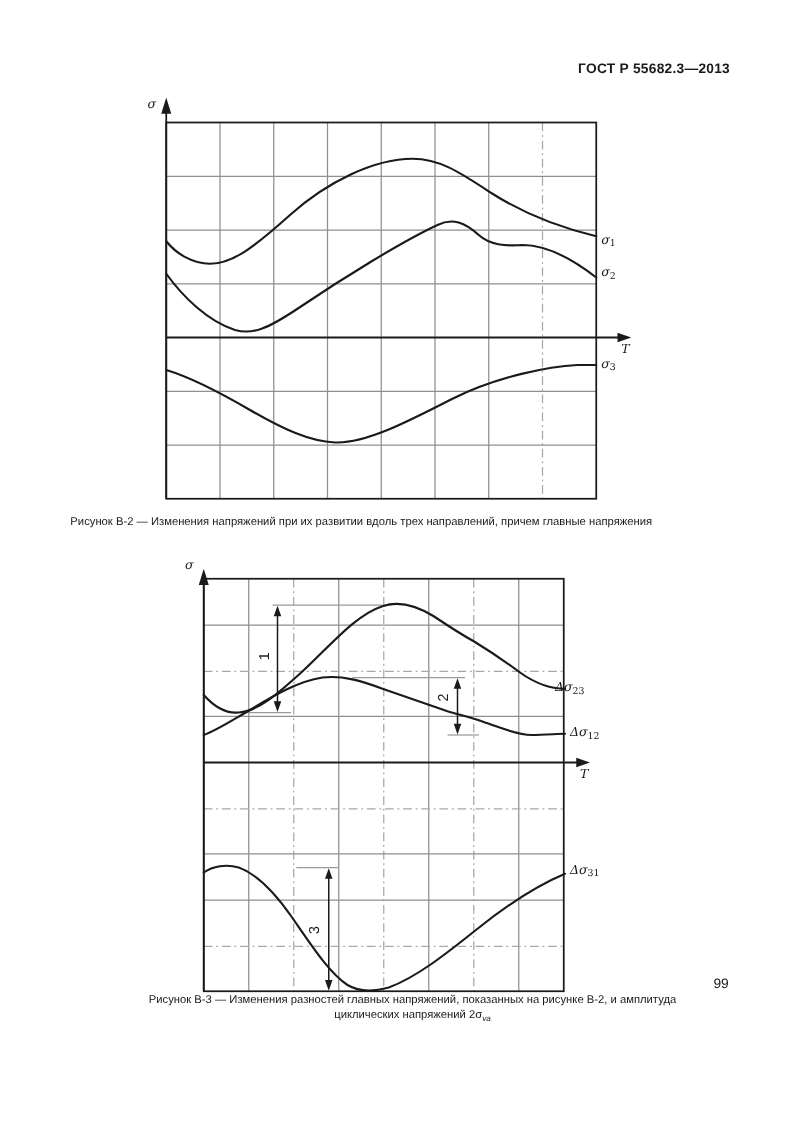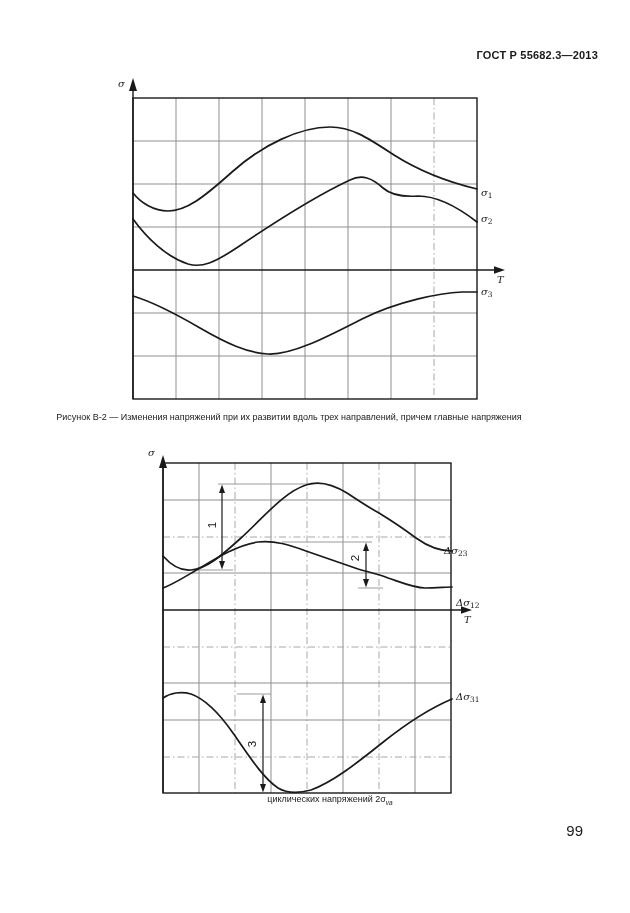--- a/index.html
+++ b/index.html
@@ -6,28 +6,28 @@
   .page{
     position:relative;
     width:630px;height:913px;
     background:#ffffff;
     font-family:"Liberation Sans", sans-serif;
     color:#1a1a1a;
     overflow:hidden;
   }
   .doc-header{
     position:absolute;
-    top:49px;right:32px;
+    top:49px;right:46px;
     font-size:11px;font-weight:bold;
     letter-spacing:0.2px;
   }
   .page-number{
     position:absolute;
-    top:822px;right:47px;
-    font-size:15px;
+    top:781px;right:47px;
+    font-size:11px;
   }
   .diagram-svg{position:absolute;left:0;top:0;}
   .curve-label{
     position:absolute;
     font-family:"DejaVu Serif", serif;
     font-style:italic;
     font-size:10px;
     white-space:nowrap;
     line-height:1;
   }
@@ -194,32 +194,33 @@
 
   <div class="caption caption-b2">
     <div>Рисунок В-2 — Изменения напряжений при их развитии вдоль трех направлений, причем главные напряжения</div>
   </div>
 
   <div class="axis-label" style="left:148px;top:448px;">σ</div>
   <div class="axis-label" style="left:464px;top:615px;">T</div>
   <div class="curve-label" style="left:444px;top:546px;text-align:right;">
     <span>Δσ</span><sub>23</sub>
   </div>
-  <div class="curve-label" style="left:456px;top:582px;margin-top:16px;">
+  <div class="curve-label" style="left:456px;top:582px;">
     <span>Δσ</span><sub>12</sub>
   </div>
   <div class="curve-label" style="left:456px;top:692px;">
     <span>Δσ</span><sub>31</sub>
   </div>
 
   <div class="dim-label" style="left:204px;top:518px;">1</div>
   <div class="dim-label" style="left:347px;top:551px;">2</div>
   <div class="dim-label" style="left:244px;top:737px;">3</div>
 
   <div class="caption caption-b3">
+    <div>Рисунок В-3 — Изменения разностей главных напряжений, показанных на рисунке В-2, и амплитуда</div>
     <div>
       <span>циклических напряжений 2σ</span><sub>va</sub>
     </div>
   </div>
 
   <div class="page-number">99</div>
 
 </div>
 
 </body></html>

